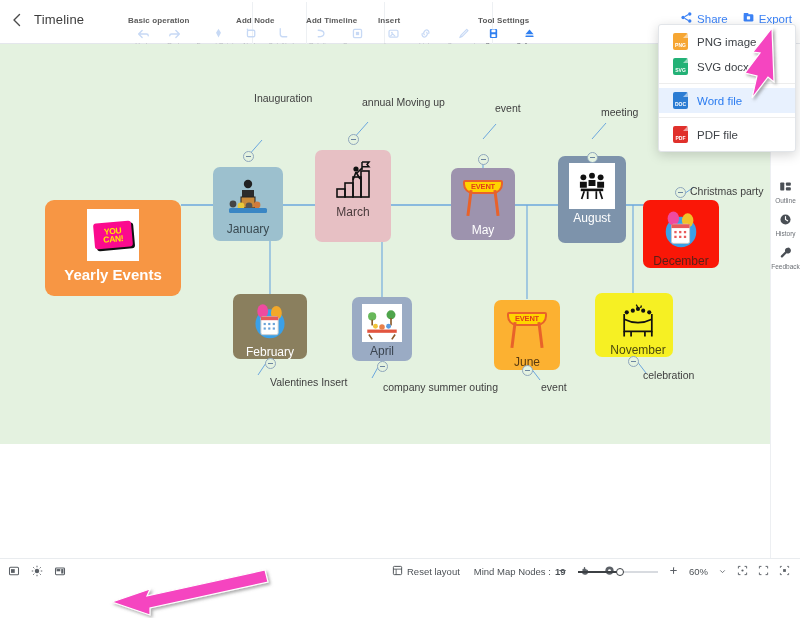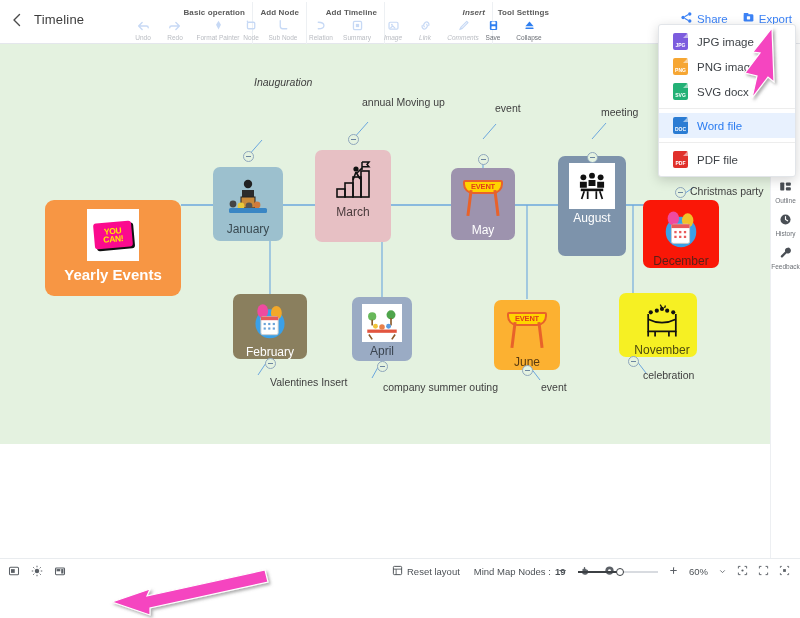--- a/index.html
+++ b/index.html
@@ -24,21 +24,21 @@
     position: absolute; left: 34px; top: 12px;
     font-size: 13px; color: #3c3c3c; letter-spacing: .2px;
   }
   .tb-group {
     position: absolute; top: 2px; height: 42px;
     padding: 0 7px;
     border-right: 1px solid #edf0f3;
   }
   .tb-group .g-title {
     font-size: 8px; font-weight: bold; color: #5b5b5b;
-    margin: 6px 0 1px 1px; letter-spacing: .1px; white-space: nowrap; text-align: right;
+    margin: 14px 0 1px 1px; letter-spacing: .1px; white-space: nowrap;
   }
   .tb-items { display: flex; }
   .tb-item {
     display: flex; flex-direction: column; align-items: center;
     width: 32px; cursor: pointer;
   }
   .tb-item .ic { height: 15px; display: flex; align-items: center; color: #c7d9f5; }
   .tb-item .ic.dark { color: #2f7ff0; }
   .tb-item .lb {
     font-size: 6.5px; color: #b9bcc2; margin-top: 1px; white-space: nowrap;
@@ -293,21 +293,21 @@
             <svg viewBox="0 0 16 16" width="13" height="13">
                 <rect x="3" y="3" width="10" height="10" rx="1.5" fill="none" stroke="currentColor" stroke-width="1.6"></rect>
                 <rect x="6" y="6" width="4" height="4" fill="currentColor"></rect>
               </svg>
           </span>
           <span class="lb">Summary</span>
         </div>
       </div>
     </div>
 
-    <div class="tb-group" style="left:370px;font-style:italic;">
+    <div class="tb-group" style="left:370px;">
       <div class="g-title">Insert</div>
       <div class="tb-items">
         <div class="tb-item">
           <span class="ic">
             <svg viewBox="0 0 16 16" width="13" height="13">
                 <rect x="2.5" y="4" width="11" height="8.5" rx="1.5" fill="none" stroke="currentColor" stroke-width="1.5"></rect>
                 <circle cx="6" cy="7" r="1.1" fill="currentColor"></circle>
                 <path d="M4 11.5 L7 8.5 L10 11.5" fill="none" stroke="currentColor" stroke-width="1.4"></path>
               </svg>
           </span>
@@ -433,21 +433,21 @@
           <circle cx="7" cy="29" r="3.4" fill="#444"></circle>
             <circle cx="15" cy="31" r="3.4" fill="#e8c93c"></circle>
           <circle cx="23" cy="31" r="3.4" fill="#555"></circle>
             <circle cx="31" cy="30" r="3.4" fill="#d07a3c"></circle>
           <rect x="3" y="33" width="38" height="5" rx="1.5" fill="#3a86c4"></rect>
         </svg>
       </div>
       <div class="n-label" style="color:#3a4a52;">January</div>
     </div>
     <div class="bub" style="left:243px; top:107px;"></div>
-    <div class="tiny-label" style="left:254px; top:32px;font-style:italic;">Inauguration</div>
+    <div class="tiny-label" style="left:254px; top:48px;">Inauguration</div>
 
     <div class="node" style="left:315px; top:106px; width:76px; height:92px; background:#e7c0c4;">
       <div class="n-img">
         <svg viewBox="0 0 44 44" width="44" height="44">
           <rect x="6" y="31" width="8" height="8" fill="none" stroke="#111" stroke-width="1.6"></rect>
           <rect x="14" y="25" width="8" height="14" fill="none" stroke="#111" stroke-width="1.6"></rect>
           <rect x="22" y="19" width="8" height="20" fill="none" stroke="#111" stroke-width="1.6"></rect>
           <rect x="30" y="13" width="8" height="26" fill="none" stroke="#111" stroke-width="1.6"></rect>
           <circle cx="25" cy="11" r="2.6" fill="#111"></circle>
           <path d="M25 14 l-3 8 M25 14 l4 7 M25 16 l6 -6" stroke="#111" stroke-width="1.6" fill="none"></path>
@@ -467,21 +467,21 @@
             </div>
             <div class="pL"></div>
             <div class="pR"></div>
           </div>
       </div>
       <div class="n-label" style="color:#ffffff;">May</div>
     </div>
     <div class="bub" style="left:478px; top:110px;"></div>
     <div class="tiny-label" style="left:495px; top:58px;">event</div>
 
-    <div class="node" style="left:558px; top:112px; width:68px; height:100px; background:#7d93ab;">
+    <div class="node" style="left:558px; top:112px; width:68px; height:87px; background:#7d93ab;">
       <div class="n-img" style="background:#fff;">
         <svg viewBox="0 0 44 44" width="38" height="38">
           <circle cx="12" cy="12" r="3.4" fill="#111"></circle>
             <circle cx="22" cy="10" r="3.4" fill="#111"></circle>
             <circle cx="32" cy="12" r="3.4" fill="#111"></circle>
           <path d="M8 17 h8 v7 h-8 z M18 15 h8 v7 h-8 z M28 17 h8 v7 h-8 z" fill="#111"></path>
           <rect x="9" y="25" width="26" height="3" fill="#111"></rect>
           <path d="M13 28 l-3 9 M31 28 l3 9 M17 28 v9 M27 28 v9" stroke="#111" stroke-width="2"></path>
         </svg>
       </div>
@@ -564,21 +564,21 @@
             </div>
             <div class="pL"></div>
             <div class="pR"></div>
           </div>
       </div>
       <div class="n-label" style="color:#5a3b10;">June</div>
     </div>
     <div class="bub" style="left:522px; top:321px;"></div>
     <div class="tiny-label" style="left:541px; top:337px;">event</div>
 
-    <div class="node" style="left:619px; top:249px; width:78px; height:64px; background:#f6f023;padding-left:8px;">
+    <div class="node" style="left:595px; top:249px; width:78px; height:64px; background:#f6f023;padding-left:8px;">
       <div class="n-img">
         <svg viewBox="0 0 44 44" width="38" height="38">
           <path d="M6 14 v20 h32 v-20" fill="none" stroke="#111" stroke-width="2"></path>
           <path d="M6 20 q16 8 32 0" fill="none" stroke="#111" stroke-width="2"></path>
           <circle cx="9" cy="12" r="2.4" fill="#111"></circle>
             <circle cx="16" cy="10" r="2.4" fill="#111"></circle>
           <circle cx="22" cy="8" r="2.4" fill="#111"></circle>
             <circle cx="28" cy="10" r="2.4" fill="#111"></circle>
             <circle cx="35" cy="12" r="2.4" fill="#111"></circle>
           <path d="M6 34 v6 M38 34 v6 M14 34 v6 M30 34 v6" stroke="#111" stroke-width="2"></path>
@@ -617,24 +617,20 @@
         <svg viewBox="0 0 16 16" width="13" height="13">
             <path d="M11 2 a3.6 3.6 0 0 0-3.4 4.8 L2.6 11.7 a1.4 1.4 0 1 0 2 2 L9.4 8.8 A3.6 3.6 0 1 0 11 2 z" fill="currentColor"></path>
           </svg>
       </span>
       <span class="rlb">Feedback</span>
     </div>
   </div>
 
   <div class="dropdown">
     <div class="dd-item">
-      <span class="ficon" style="background:#7c5cde;">JPG</span>
-      <span>JPG image</span>
-    </div>
-    <div class="dd-item">
       <span class="ficon" style="background:#f6a633;">PNG</span>
       <span>PNG image</span>
     </div>
     <div class="dd-item">
       <span class="ficon" style="background:#23b176;">SVG</span>
       <span>SVG docx</span>
     </div>
     <div class="dd-sep"></div>
     <div class="dd-item sel">
       <span class="ficon" style="background:#2b7cd3;">DOC</span>

